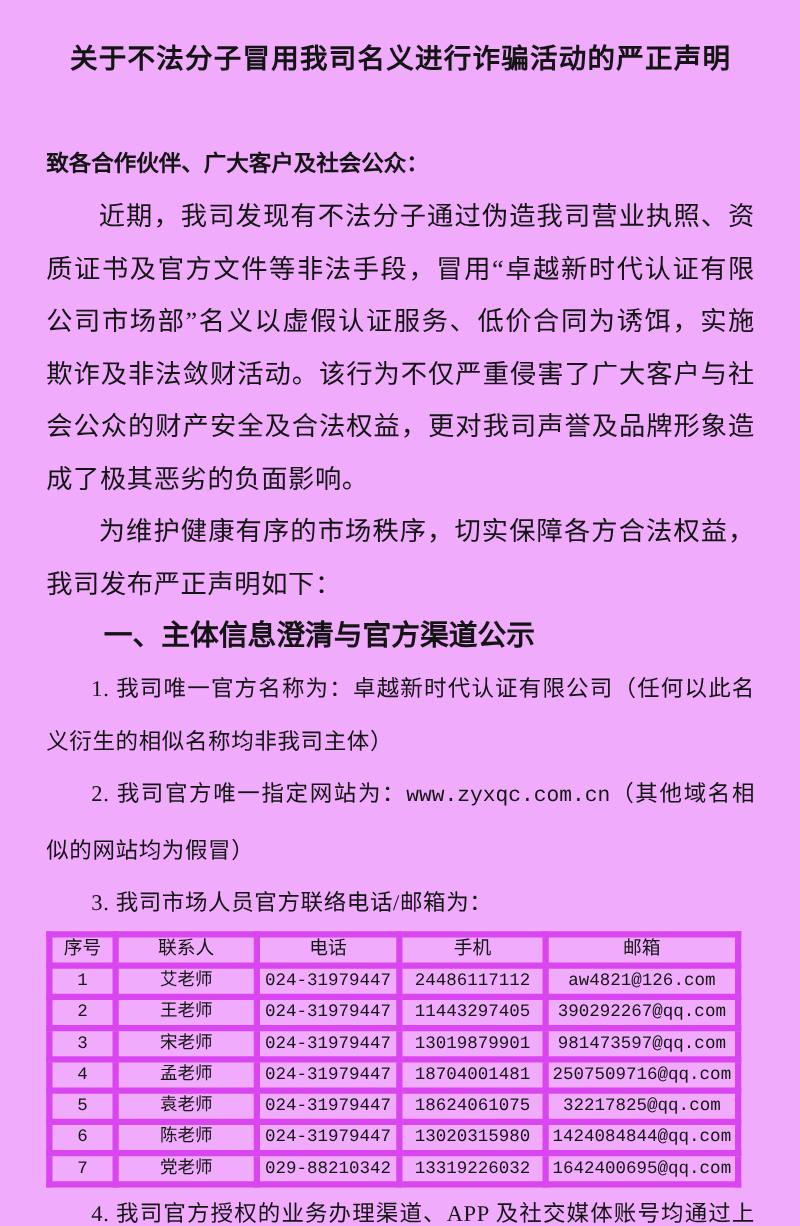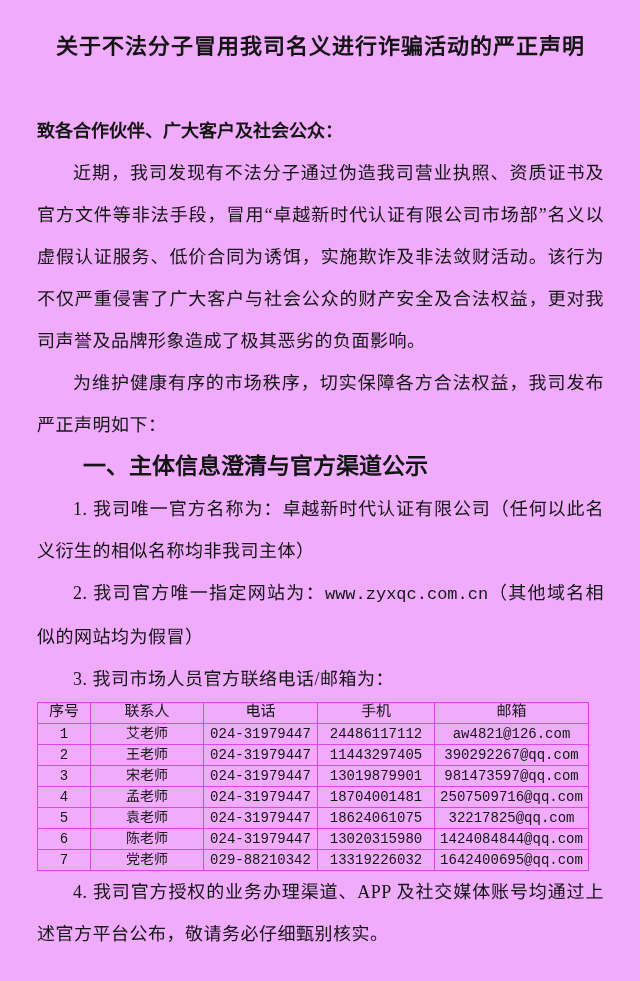--- a/index.html
+++ b/index.html
@@ -26,21 +26,21 @@
     margin: 0 0 42px 0;
     letter-spacing: 1px;
   }
   .salutation {
     font-size: 18px;
     font-weight: bold;
     line-height: 42px;
     margin: 0;
   }
   .para {
-    font-size: 18px;
+    font-size: 21px;
     line-height: 42px;
     text-align: justify;
     text-indent: 2em;
     margin: 0;
     letter-spacing: 0.5px;
   }
   .section-heading {
     font-size: 23px;
     font-weight: bold;
     line-height: 42px;
@@ -61,21 +61,21 @@
     letter-spacing: 0;
   }
   table.contacts {
     border-collapse: collapse;
     table-layout: fixed;
     width: 551px;
     margin: 2px 0 0 0;
   }
   table.contacts th,
   table.contacts td {
-    border: 1px solid #d946ef;
+    border: 5px solid #d946ef;
     height: 20px;
     padding: 0 2px;
     text-align: center;
     vertical-align: middle;
     font-weight: normal;
     font-size: 14px;
     line-height: 20px;
     overflow: hidden;
     white-space: nowrap;
     font-family: "Liberation Mono", "DejaVu Sans Mono", monospace;

